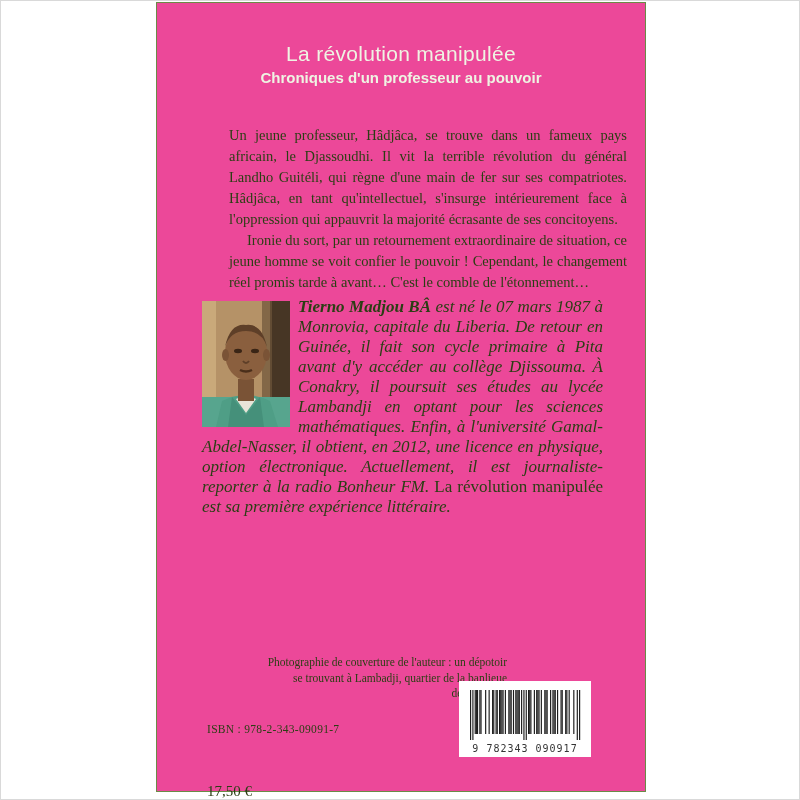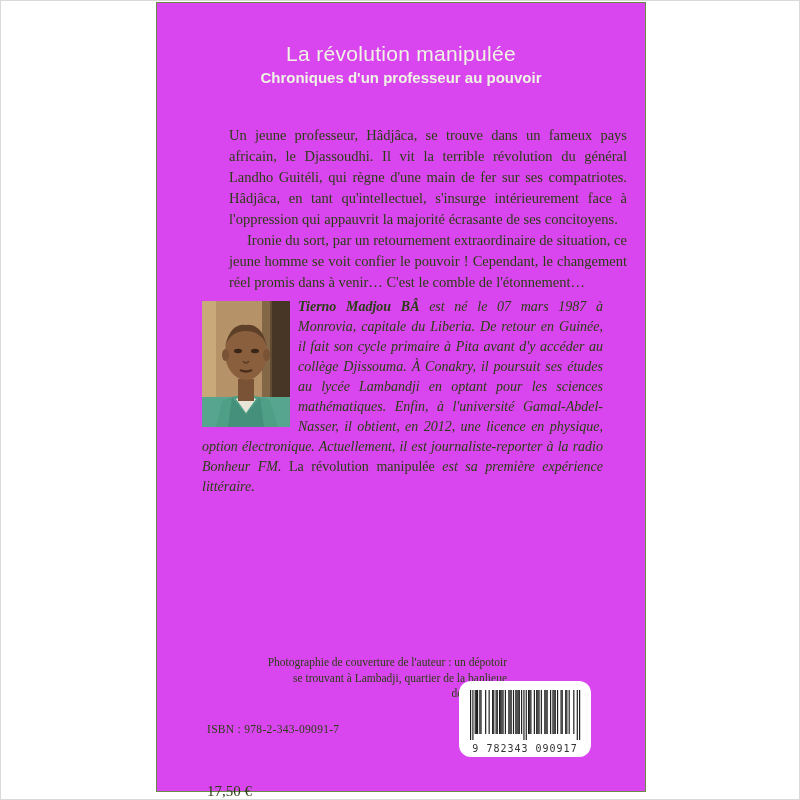--- a/index.html
+++ b/index.html
@@ -12,21 +12,21 @@
   }
   .page-frame {
     position: absolute; left: 0; top: 0;
     width: 798px; height: 798px;
     border: 1px solid #d9d9d9;
   }
   .back-cover {
     position: absolute;
     left: 156px; top: 2px;
     width: 490px; height: 790px;
-    background: #d946ef;
+    background: #ec4899;
     border: 1px solid #6b8a47;
     box-sizing: border-box;
     color: #2b3f14;
   }
   .title-block {
     position: absolute;
     left: 0; top: 38px; width: 100%;
     text-align: center;
     color: #eff4e3;
     font-family: "Liberation Sans", sans-serif;
@@ -49,21 +49,21 @@
     line-height: 21px;
     text-align: justify;
     margin-left: 24px;
   }
   .synopsis p { margin: 0; }
   .synopsis p.indented { text-indent: 18px; }
   .bio-block {
     position: absolute;
     left: 45px; top: 294px;
     width: 401px;
-    font-size: 14px;
+    font-size: 17px;
     line-height: 20px;
     text-align: justify;
     font-style: italic;
   }
   .author-photo {
     float: left;
     width: 88px; height: 126px;
     margin: 4px 8px 4px 0;
     background: #b08a5a;
     overflow: hidden;
@@ -89,21 +89,21 @@
     position: absolute;
     left: 50px; top: 736px;
     font-size: 15px;
     margin-top: 44px;
   }
   .barcode-label {
     position: absolute;
     left: 302px; top: 678px;
     width: 132px; height: 76px;
     background: #ffffff;
-    border-radius: 12px;
+    border-radius: 0;
   }
   .barcode-svg { position: absolute; left: 0; top: 0; }
   .barcode-digits {
     position: absolute;
     left: 0; bottom: 3px; width: 100%;
     text-align: center;
     font-family: "DejaVu Sans Mono", monospace;
     font-size: 10px;
     color: #333333;
     letter-spacing: 1px;
@@ -116,21 +116,21 @@
 
 <div class="back-cover">
 
   <div class="title-block">
     <div class="book-title">La révolution manipulée</div>
     <div class="book-subtitle">Chroniques d'un professeur au pouvoir</div>
   </div>
 
   <div class="synopsis">
     <p>Un jeune professeur, Hâdjâca, se trouve dans un fameux pays africain, le Djassoudhi. Il vit la terrible révolution du général Landho Guitéli, qui règne d'une main de fer sur ses compatriotes. Hâdjâca, en tant qu'intellectuel, s'insurge intérieurement face à l'oppression qui appauvrit la majorité écrasante de ses concitoyens.</p>
-    <p class="indented">Ironie du sort, par un retournement extraordinaire de situation, ce jeune homme se voit confier le pouvoir ! Cependant, le changement réel promis dans à venir… C'est le comble de l'étonnement…</p>
+    <p class="indented">Ironie du sort, par un retournement extraordinaire de situation, ce jeune homme se voit confier le pouvoir ! Cependant, le changement réel promis tarde à avant… C'est le comble de l'étonnement…</p>
   </div>
 
   <div class="bio-block">
     <div class="author-photo">
       <svg width="88" height="126" viewBox="0 0 88 126">
         <rect x="0" y="0" width="88" height="126" fill="#b4startcolor" style="fill:#b59267"></rect>
         <rect x="0" y="0" width="14" height="126" fill="#c9a97a"></rect>
         <rect x="68" y="0" width="20" height="126" fill="#473625"></rect>
         <rect x="60" y="0" width="10" height="126" fill="#6e553a" opacity="0.7"></rect>
         <rect x="0" y="96" width="88" height="30" fill="#57a58e"></rect>

